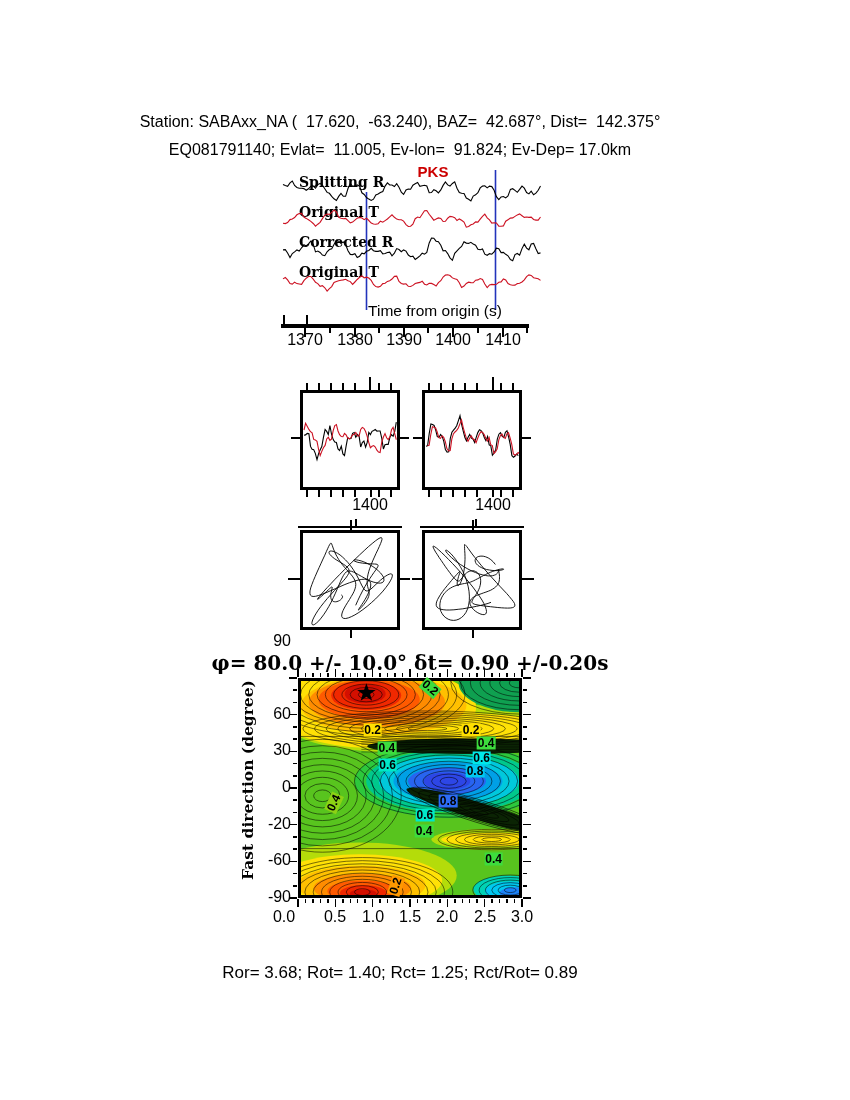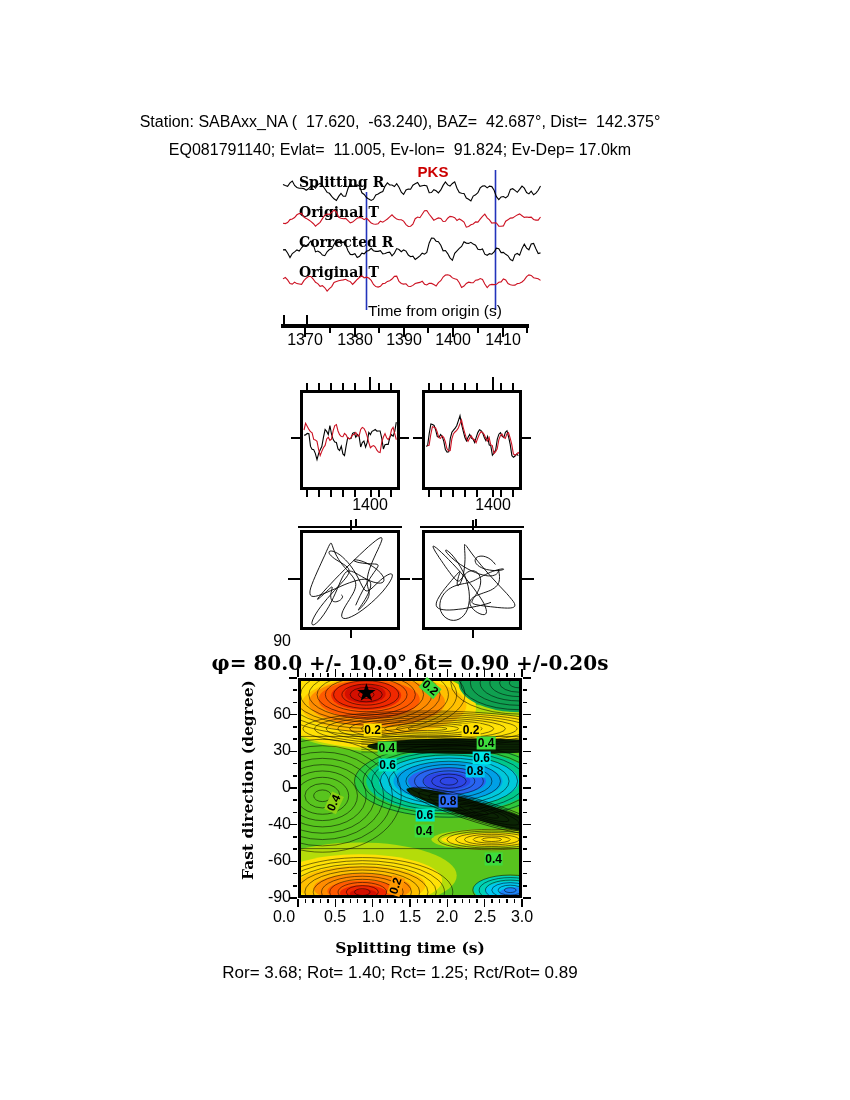--- a/index.html
+++ b/index.html
@@ -233,25 +233,24 @@
   <span class="num" style="left:373px;top:908px">1.0</span>
   <span class="num" style="left:410px;top:908px">1.5</span>
   <span class="num" style="left:447px;top:908px">2.0</span>
   <span class="num" style="left:485px;top:908px">2.5</span>
   <span class="num" style="left:522px;top:908px">3.0</span>
 
   <span class="ynum" style="top:632px">90</span>
   <span class="ynum" style="top:705px">60</span>
   <span class="ynum" style="top:741px">30</span>
   <span class="ynum" style="top:778px">0</span>
-  <span class="ynum" style="top:815px">-40</span>
+  <span class="ynum" style="top:815px">-20</span>
   <span class="ynum" style="top:851px">-60</span>
   <span class="ynum" style="top:888px">-90</span>
 
-  <div class="sertitle" style="left:310px;top:938px;width:200px;font-size:15.5px">Splitting time (s)</div>
   <div class="sertitle" style="left:147px;top:780px;width:200px;font-size:15.5px;
        transform:translate(0,-50%) rotate(-90deg)">Fast direction (degree)</div>
 
   <div class="footer">Ror= 3.68; Rot= 1.40; Rct= 1.25; Rct/Rot= 0.89</div>
 
 <div class="tk" style="left: 304.25px; top: 328px; width: 1.5px; height: 9px;"></div>
     <div class="tk" style="left: 354.25px; top: 328px; width: 1.5px; height: 9px;"></div>
     <div class="tk" style="left: 403.25px; top: 328px; width: 1.5px; height: 9px;"></div>
     <div class="tk" style="left: 452.25px; top: 328px; width: 1.5px; height: 9px;"></div>
     <div class="tk" style="left: 502.25px; top: 328px; width: 1.5px; height: 9px;"></div>

